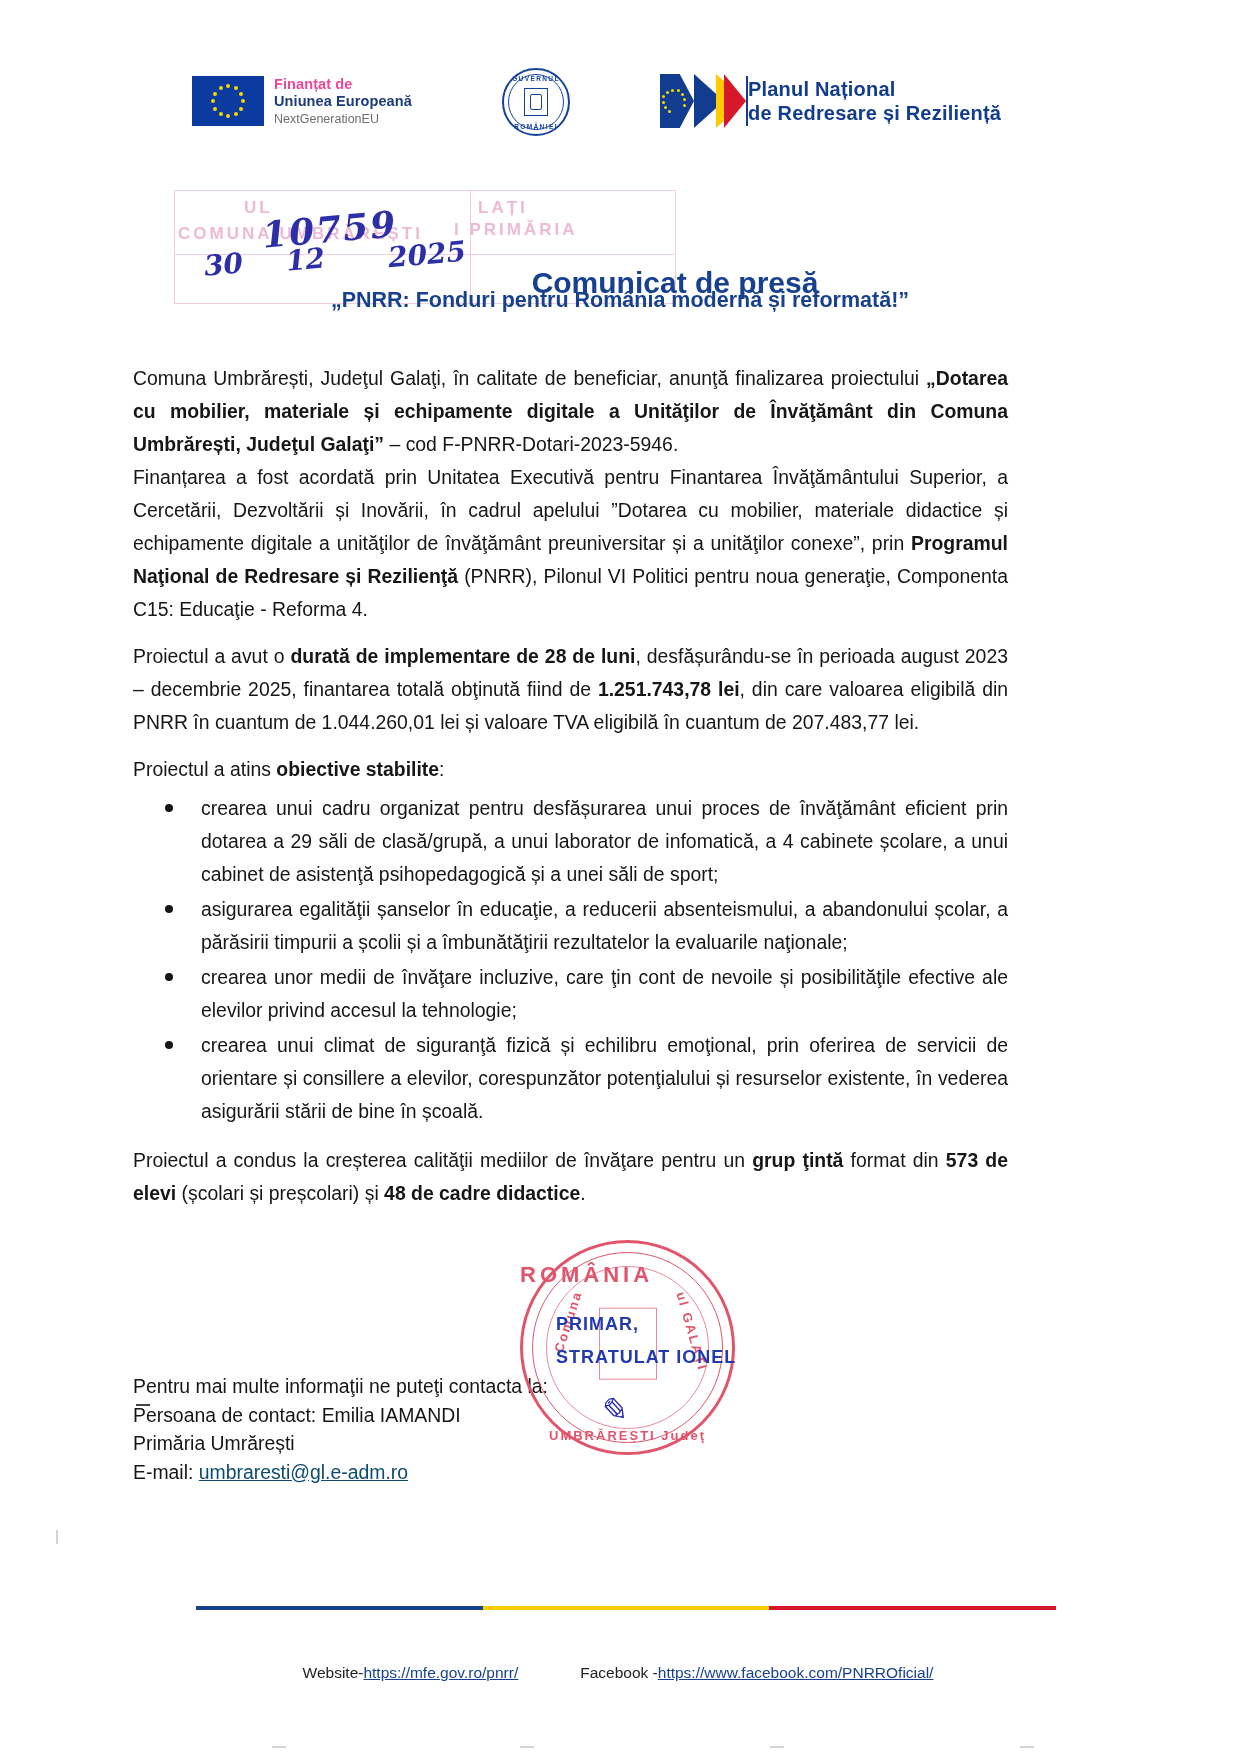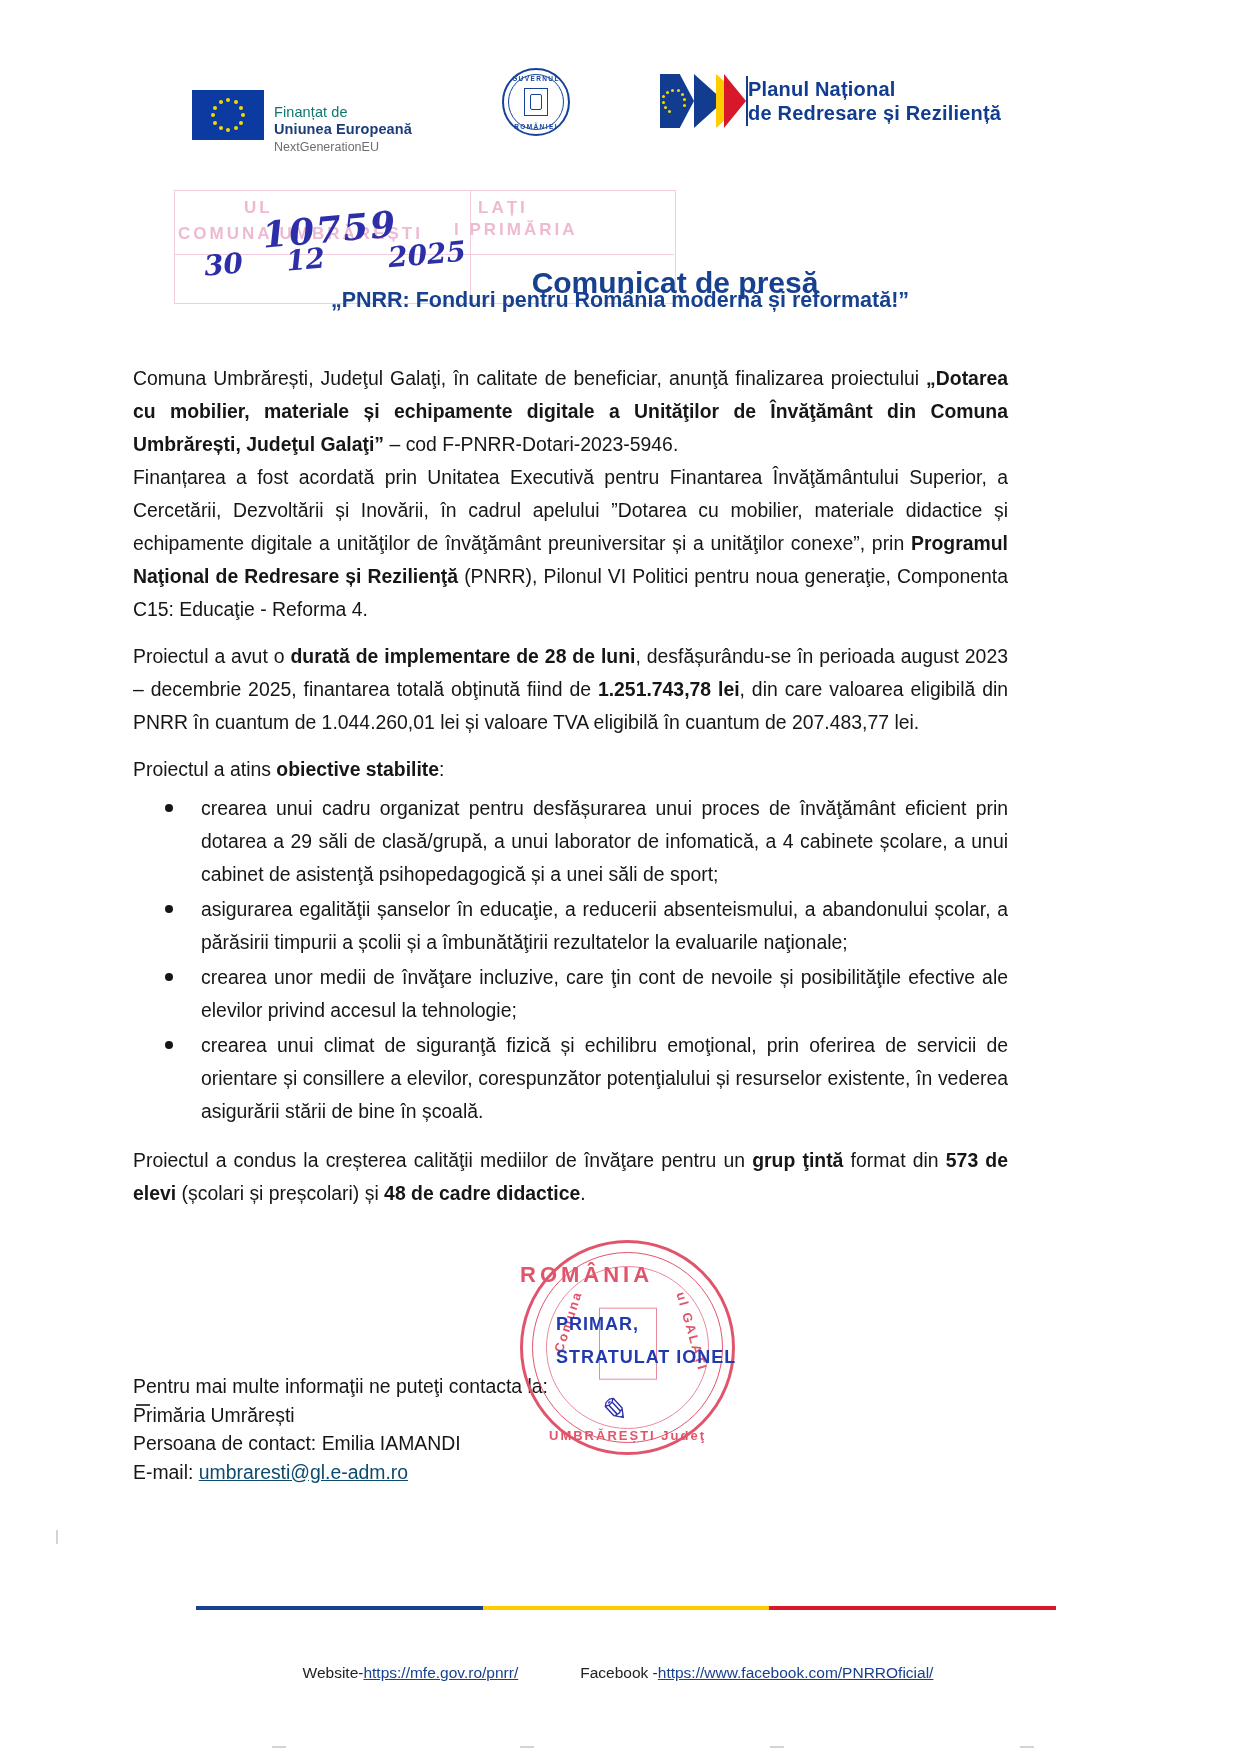--- a/index.html
+++ b/index.html
@@ -7,21 +7,21 @@
   .page{
     position:relative;width:1240px;height:1755px;background:#ffffff;margin:0 auto;
     overflow:hidden;
   }
   
   .logo-bar{position:absolute;left:0;top:62px;width:1240px;height:100px;}
   .eu-logo{position:absolute;left:192px;top:14px;display:flex;align-items:center;gap:10px;}
   .eu-flag{width:72px;height:50px;background:#0b3ba0;position:relative;}
   .eu-flag .star{position:absolute;width:4px;height:4px;background:#f5d800;border-radius:50%;}
   .eu-text{line-height:1.18;}
-  .eu-l1{font-size:14.5px;font-weight:normal;color:#0f766e;letter-spacing:.1px;margin-top:28px;}
+  .eu-l1{font-size:14.5px;font-weight:bold;color:#ec4899;letter-spacing:.1px;}
   .eu-l2{font-size:14.5px;font-weight:bold;color:#1b3c7a;letter-spacing:.1px;}
   .eu-l3{font-size:12.5px;color:#6e6e6e;margin-top:2px;}
 
   .gov-seal{position:absolute;left:502px;top:6px;width:68px;height:68px;}
   .gov-seal .ring{position:absolute;inset:0;border:2.5px solid #15439b;border-radius:50%;}
   .gov-seal .ring2{position:absolute;inset:6px;border:1.5px solid #15439b;border-radius:50%;}
   .gov-seal .top-t,.gov-seal .bot-t{
     position:absolute;left:0;width:100%;text-align:center;color:#15439b;
     font-size:6.5px;font-weight:bold;letter-spacing:1.4px;}
   .gov-seal .top-t{top:7px;}
@@ -221,22 +221,22 @@
       <li><span class="bullet"></span><span>crearea unui climat de siguranţă fizică și echilibru emoţional, prin oferirea de servicii de orientare și consillere a elevilor, corespunzător potenţialului  și resurselor existente, în vederea asigurării stării de bine în școală.</span></li>
     </ul>
 
     <div class="p-gap"></div>
 
     <p><span>Proiectul a condus la creșterea calităţii mediilor de învăţare pentru un </span><b>grup ţintă</b><span> format din </span><b>573 de elevi</b><span> (școlari și preșcolari) și </span><b>48 de cadre didactice</b><span>.</span></p>
   </div>
 
   <div class="contact">
     <div>Pentru mai multe informaţii ne puteţi contacta la:</div>
+    <div>Persoana de contact: Emilia IAMANDI</div>
     <div>Primăria Umrărești</div>
-    <div>Persoana de contact: Emilia IAMANDI</div>
     <div><span>E-mail: </span><a href="#">umbraresti@gl.e-adm.ro</a></div>
   </div>
 
   <div class="dash"></div>
 
   <div class="seal">
     <div class="o1"></div>
     <div class="o2"></div>
     <div class="o3"></div>
     <div class="ro">ROMÂNIA</div>

